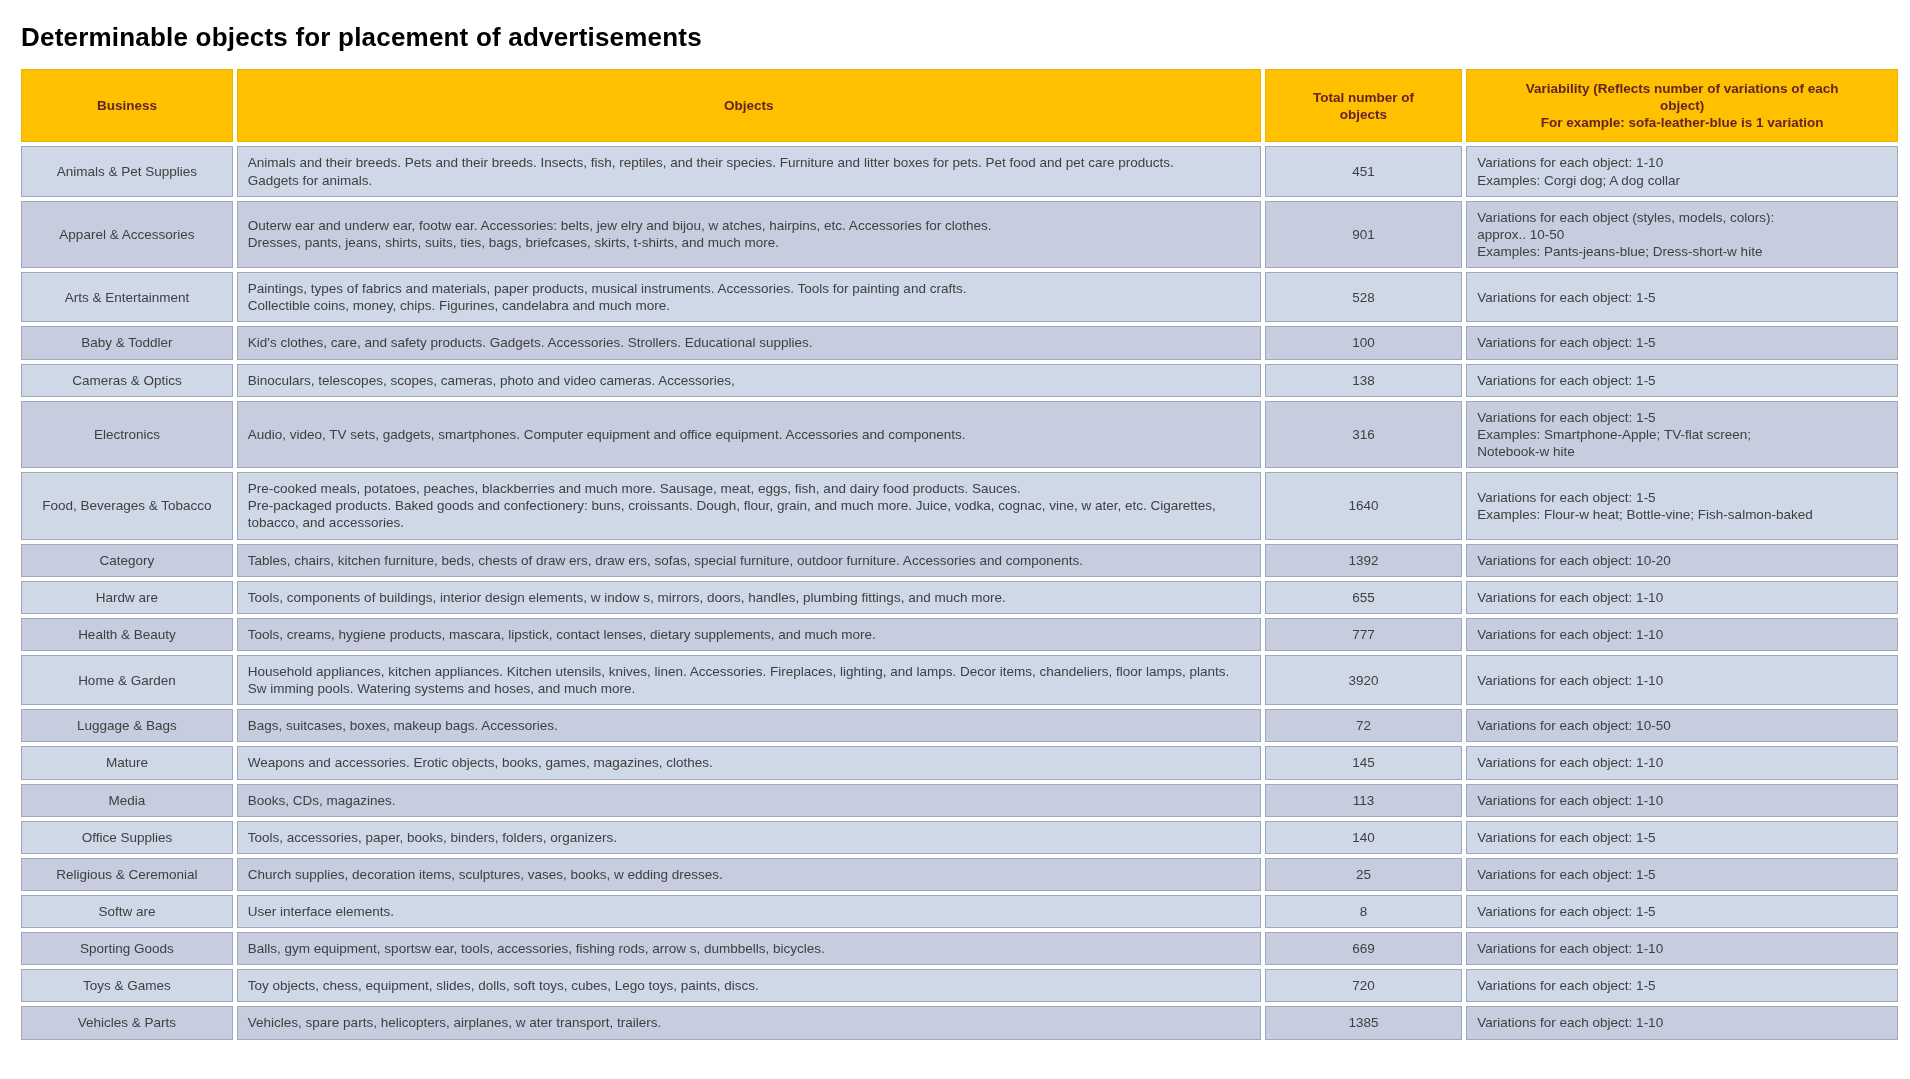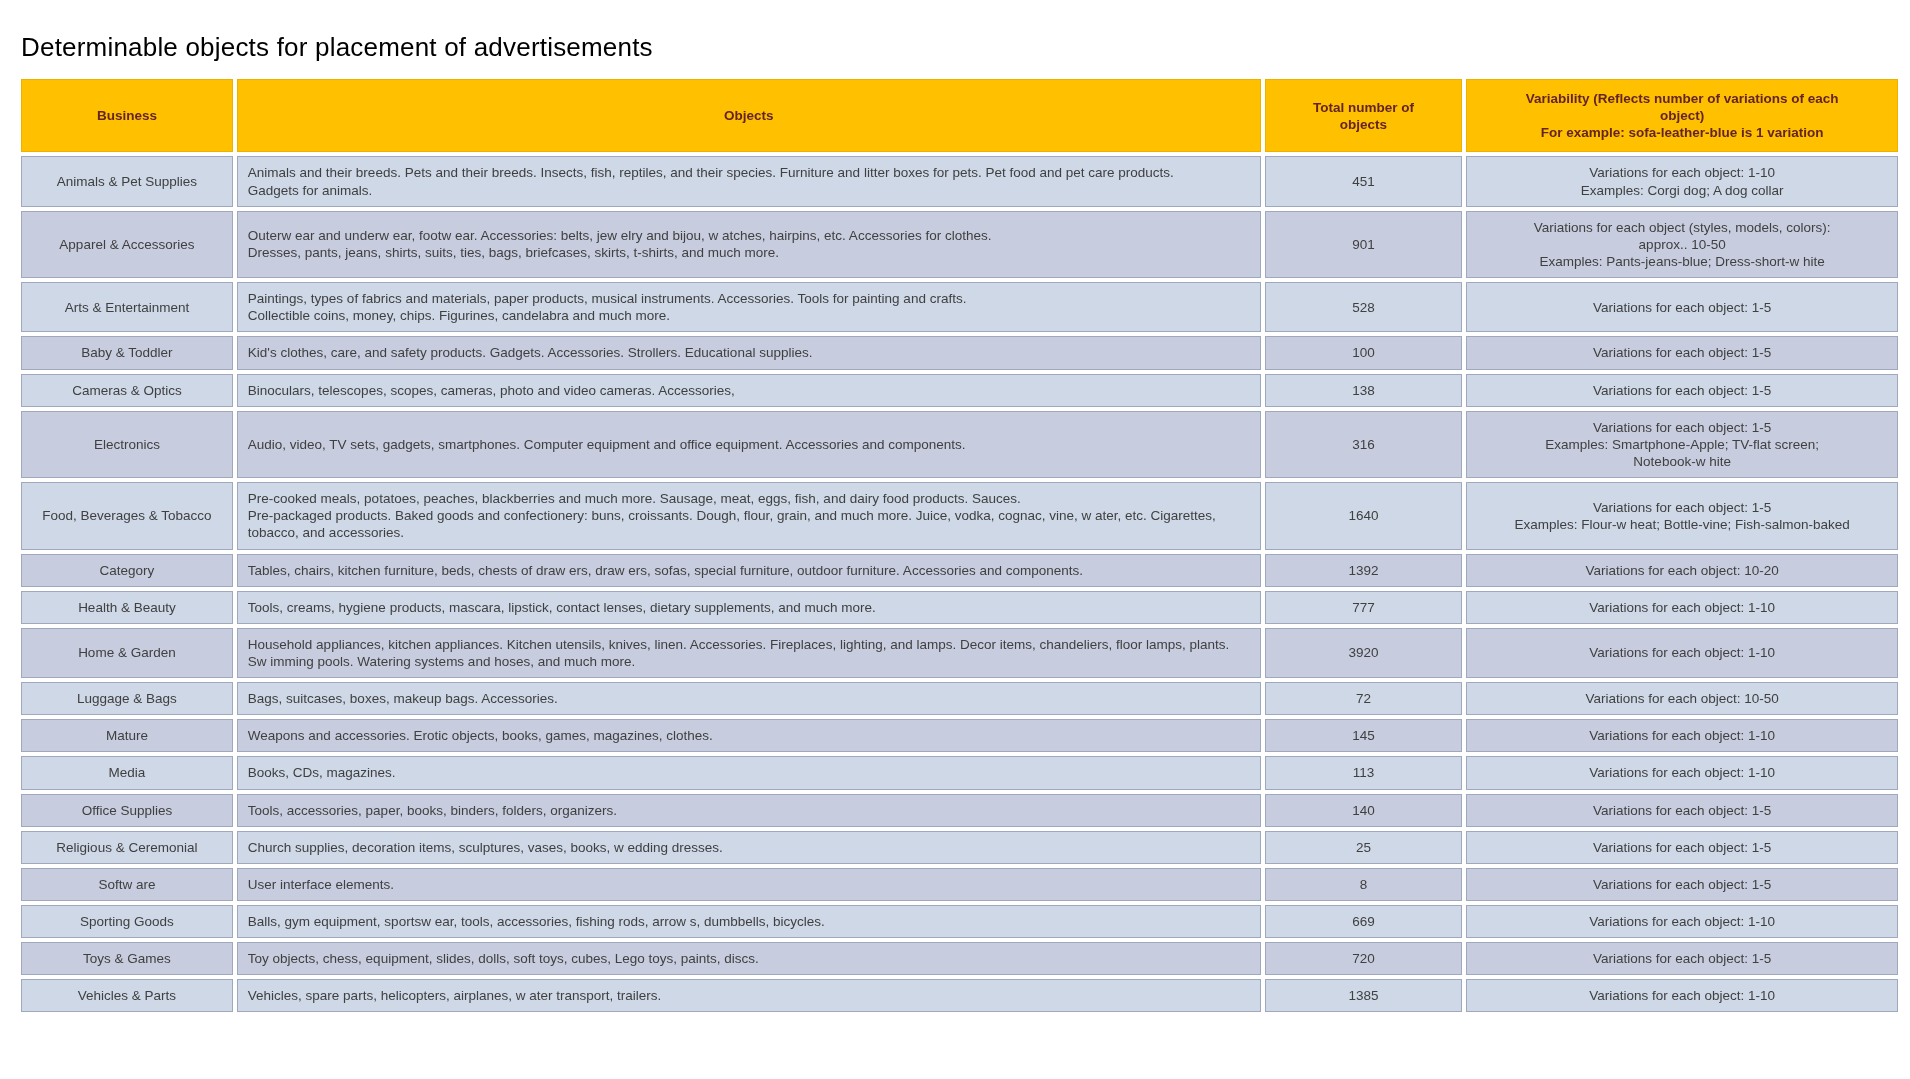--- a/index.html
+++ b/index.html
@@ -8,23 +8,23 @@
     background: #ffffff;
   }
   body {
     width: 1910px;
     height: 1079px;
     overflow: hidden;
     font-family: "Liberation Sans", "DejaVu Sans", sans-serif;
   }
   .page-title {
     font-size: 26px;
-    font-weight: 400;
+    font-weight: 700;
     color: #000000;
-    margin: 32px 0 12px 21px;
+    margin: 22px 0 12px 21px;
     letter-spacing: 0.2px;
   }
   table.objects-table {
     table-layout: fixed;
     width: 1885px;
     margin-left: 17px;
     border-collapse: separate;
     border-spacing: 4px;
   }
   table.objects-table th,
@@ -49,21 +49,21 @@
     border: 1px solid #9fa8bd;
   }
   
   .col-category   { width: 210px; }
   .col-objects    { width: 1015px; }
   .col-total      { width: 196px; }
   .col-variability{ width: 428px; }
   table.objects-table td:nth-child(1) { text-align: center; }
   table.objects-table td:nth-child(2) { text-align: left; }
   table.objects-table td:nth-child(3) { text-align: center; }
-  table.objects-table td:nth-child(4) { text-align: center; }
+  table.objects-table td:nth-child(4) { text-align: left; }
   
   table.objects-table tbody tr:nth-child(odd) td  { background: #CED8E7; }
   table.objects-table tbody tr:nth-child(even) td { background: #C7CDDF; }
 </style>
 </head>
 <body>
 
 <h1 class="page-title">Determinable objects for placement of advertisements</h1>
 
 <table class="objects-table">
@@ -137,20 +137,26 @@
         <td>Variations for each object: 1-5
 Examples: Flour-w heat; Bottle-vine; Fish-salmon-baked</td>
       </tr>
       <tr>
         <td>Category</td>
         <td>Tables, chairs, kitchen furniture, beds, chests of draw ers, draw ers, sofas, special furniture, outdoor furniture. Accessories and components.</td>
         <td>1392</td>
         <td>Variations for each object: 10-20</td>
       </tr>
       <tr>
+        <td>Hardw are</td>
+        <td>Tools, components of buildings, interior design elements, w indow s, mirrors, doors, handles, plumbing fittings, and much more.</td>
+        <td>655</td>
+        <td>Variations for each object: 1-10</td>
+      </tr>
+      <tr>
         <td>Health &amp; Beauty</td>
         <td>Tools, creams, hygiene products, mascara, lipstick, contact lenses, dietary supplements, and much more.</td>
         <td>777</td>
         <td>Variations for each object: 1-10</td>
       </tr>
       <tr>
         <td>Home &amp; Garden</td>
         <td>Household appliances, kitchen appliances. Kitchen utensils, knives, linen. Accessories. Fireplaces, lighting, and lamps. Decor items, chandeliers, floor lamps, plants. Sw imming pools. Watering systems and hoses, and much more.</td>
         <td>3920</td>
         <td>Variations for each object: 1-10</td>

